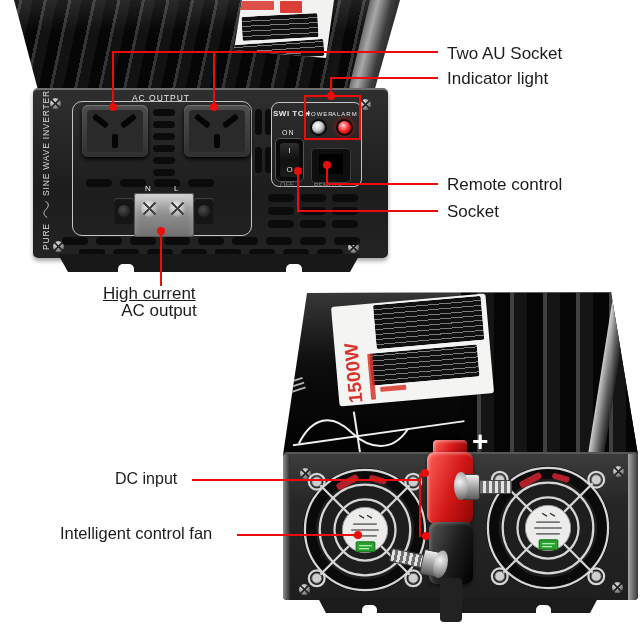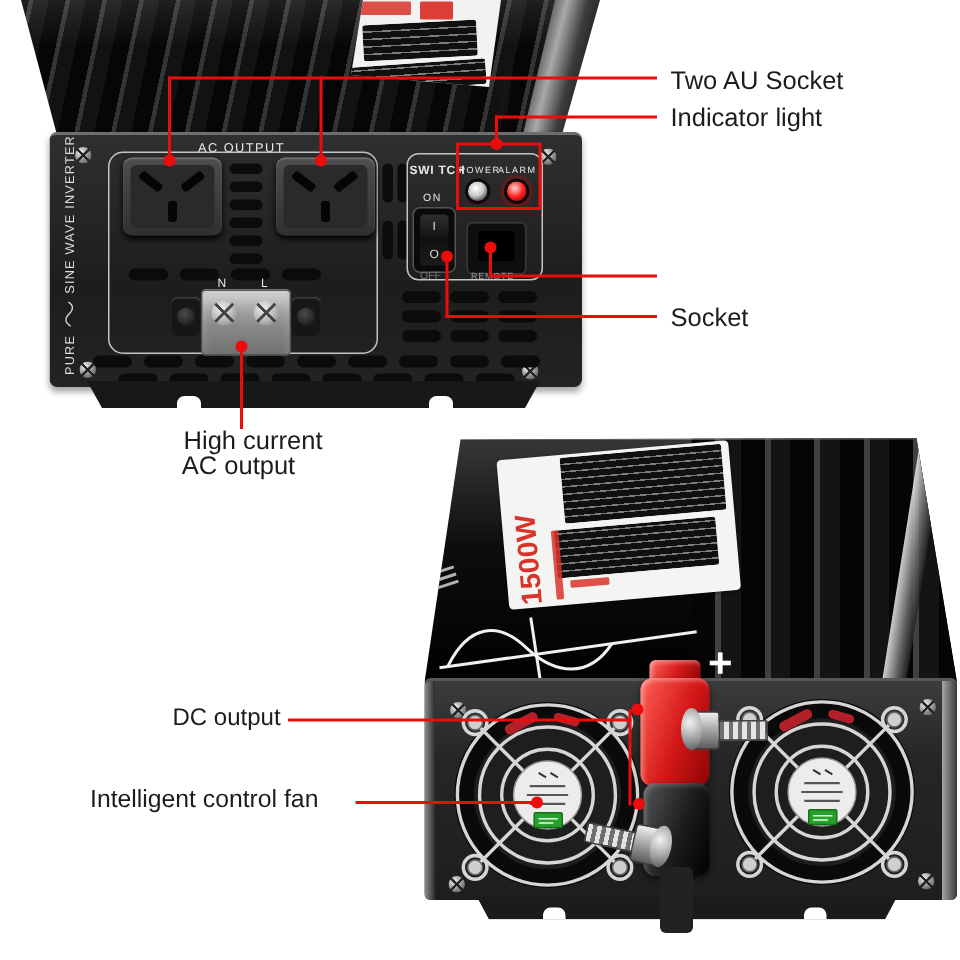--- a/index.html
+++ b/index.html
@@ -366,19 +366,20 @@
     <div class="abs rl" style="left:419px;top:473px;width:2px;height:64px;"></div>
     <div class="abs rdot" style="left:421px;top:469px;"></div>
     <div class="abs rdot" style="left:422px;top:532px;"></div>
 
     <div class="abs rl" style="left:237px;top:534px;width:121px;height:2px;"></div>
     <div class="abs rdot" style="left:354px;top:531px;"></div>
   </div>
 
   <div class="abs lbl z60" style="left:447px;top:69px;">Indicator light</div>
   <div class="abs lbl z60" style="left:447px;top:44px;">Two AU Socket</div>
+  <div class="abs lbl z60" style="left:447px;top:175px;">Remote control</div>
   <div class="abs lbl z60" style="left:447px;top:202px;">Socket</div>
-  <div class="abs lbl z60" style="left:103px;top:284px;width:112px;text-align:right;">High current</div>
+  <div class="abs lbl z60" style="left:103px;top:284px;width:112px;text-align:left;text-decoration:underline;">High current</div>
   <div class="abs lbl z60" style="left:103px;top:301px;width:112px;text-align:center;">AC output</div>
-  <div class="abs lbl z60" style="left:115px;top:470px;font-size:16px;">DC output</div>
+  <div class="abs lbl z60" style="left:115px;top:470px;font-size:16px;">DC input</div>
   <div class="abs lbl z60" style="left:60px;top:524px;font-size:16.5px;">Intelligent control fan</div>
 
 </div>
 
 </body></html>

